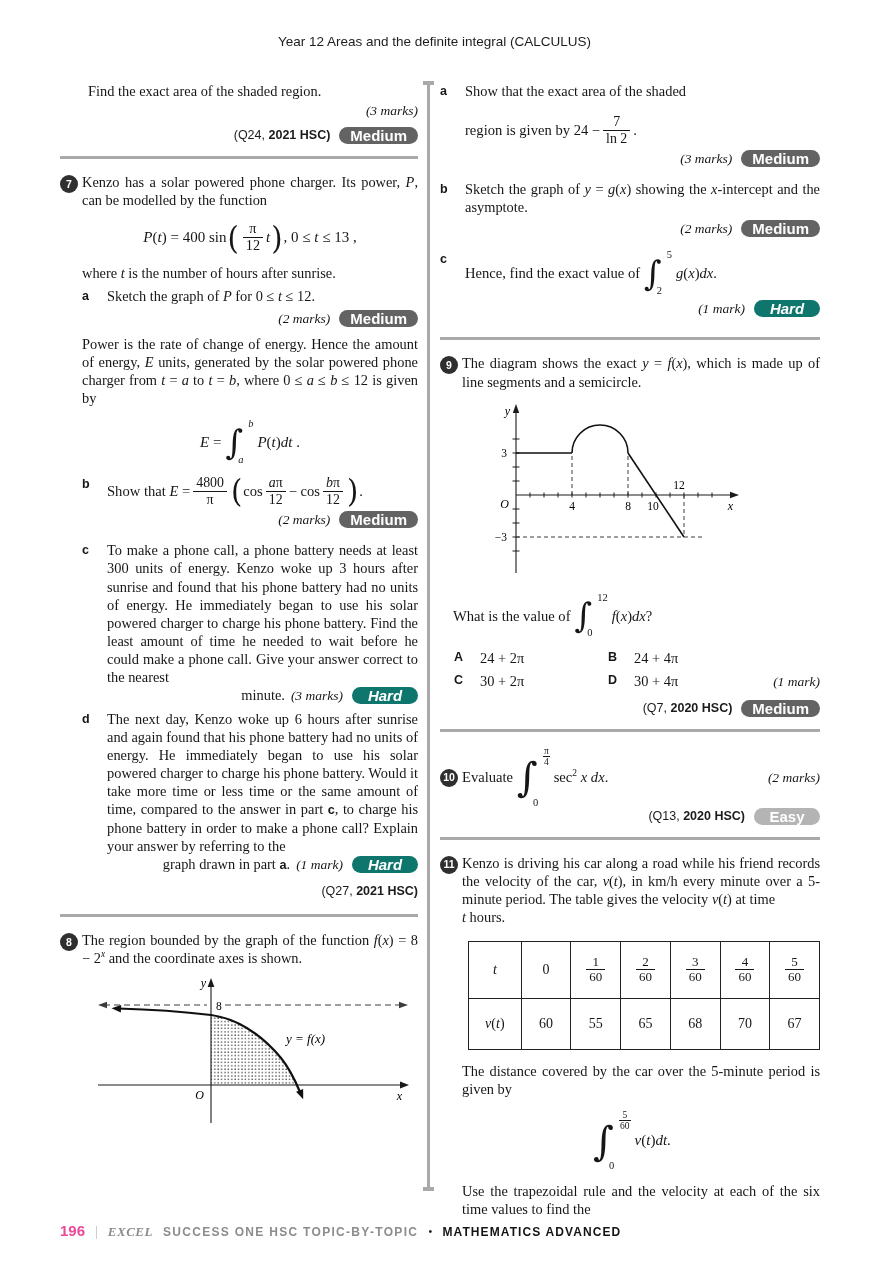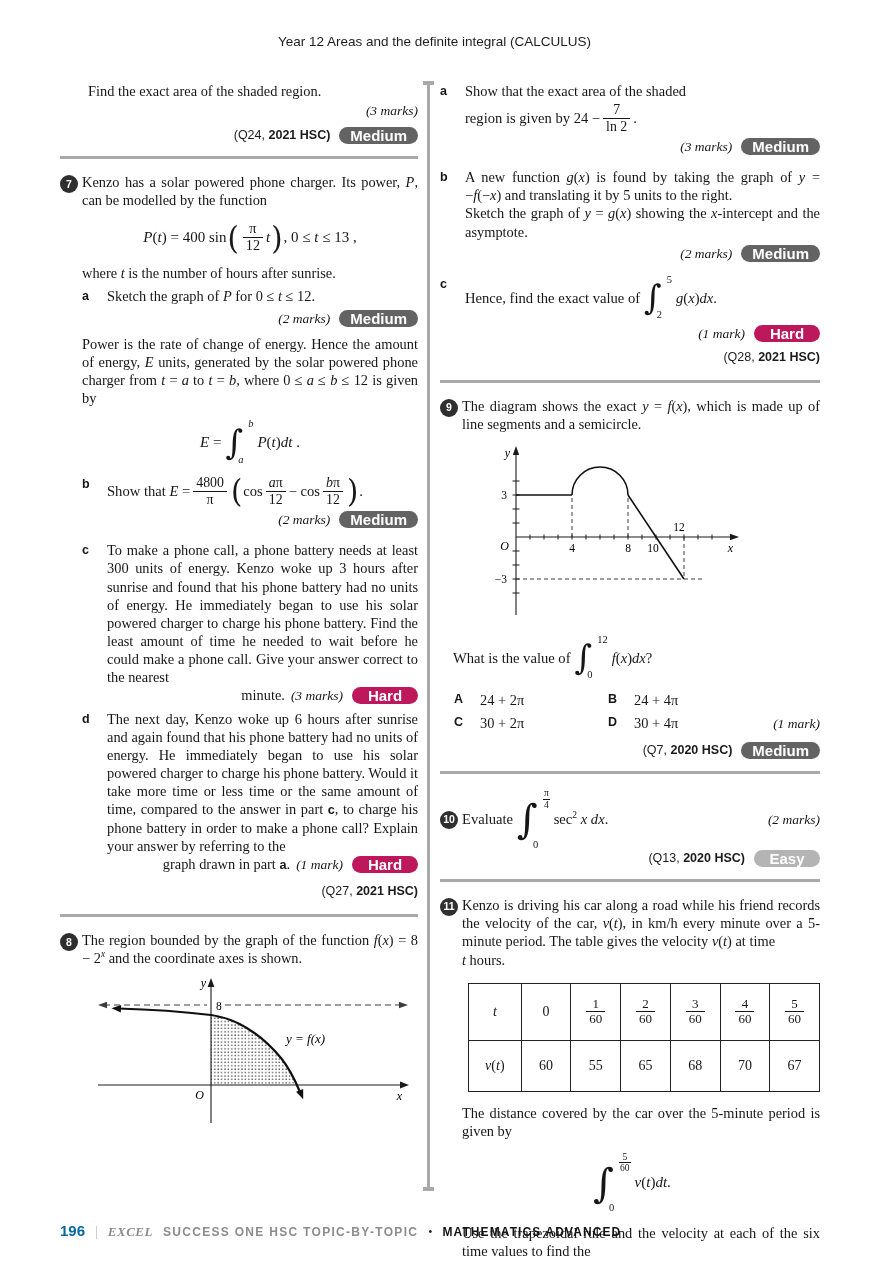--- a/index.html
+++ b/index.html
@@ -28,21 +28,21 @@
   .plabel{flex:none;width:25px;font-family:"Liberation Sans",sans-serif;font-weight:700;
           font-size:12.5px;padding-top:2px;}
   .ptext{flex:1;min-width:0;}
   .marks{font-style:italic;font-size:13.5px;white-space:nowrap;}
   .marks-row{display:flex;justify-content:flex-end;align-items:center;gap:9px;margin:4px 0 8px 0;}
   .endrow{display:flex;justify-content:flex-end;align-items:center;gap:6px;}
   .mb-group{display:flex;align-items:center;gap:9px;}
   .badge{display:inline-block;text-align:center;min-width:44px;padding:2px 11px;border-radius:10px;
          color:#fff;font-family:"Liberation Sans",sans-serif;font-weight:700;font-size:15px;line-height:13px;}
   .badge-medium{background:#636363;}
-  .badge-hard{background:#be185d;}
+  .badge-hard{background:#0f766e;font-style:italic;}
   .badge-easy{background:#b4b4b4;}
   .src-row{display:flex;justify-content:flex-end;align-items:center;gap:9px;margin:6px 0 2px 0;
            font-family:"Liberation Sans",sans-serif;font-size:12.5px;color:#1b1b1b;}
   .src-b{font-weight:700;}
   .formula{display:flex;justify-content:center;align-items:center;margin:12px 0 10px 0;font-size:15px;}
   .inline-f{display:flex;align-items:center;flex-wrap:wrap;font-size:14.6px;}
   .frac{display:inline-flex;flex-direction:column;text-align:center;vertical-align:middle;
         font-size:0.95em;line-height:1.12;margin:0 3px;}
   .frac .fn{display:block;padding:0 3px;}
   .frac .fd{display:block;border-top:1.2px solid #161616;padding:0 3px;}
@@ -64,21 +64,21 @@
   .copt{font-size:14.4px;}
   .dcell{display:flex;justify-content:space-between;align-items:flex-end;}
   .vtable{border-collapse:collapse;margin:14px 0 12px 28px;}
   .vtable td{border:1.4px solid #222;text-align:center;vertical-align:middle;font-size:14px;
              width:49px;height:50px;padding:0;}
   .vtable td:first-child{width:52px;}
   .vtable tr:first-child td{height:56px;}
   .vtable .frac{font-size:13px;margin:0;}
   svg text{font-family:"Liberation Serif",serif;}
   .footer{position:absolute;left:60px;top:1222px;display:flex;align-items:baseline;gap:10px;}
-  .f-page{font-family:"Liberation Sans",sans-serif;font-weight:700;font-size:15px;color:#0369a1;}
+  .f-page{font-family:"Liberation Sans",sans-serif;font-weight:700;font-size:15px;color:#ec4899;}
   .f-div{color:#bcbcbc;font-size:14px;}
   .f-brand{font-family:"Liberation Serif",serif;font-style:italic;font-weight:700;
            font-size:13px;color:#8c8c8c;letter-spacing:0.5px;}
   .f-series{font-family:"Liberation Sans",sans-serif;font-weight:700;font-size:12px;
             color:#8c8c8c;letter-spacing:1.3px;}
   .f-bullet{color:#1b1b1b;font-size:12px;}
   .f-subject{font-family:"Liberation Sans",sans-serif;font-weight:700;font-size:12px;
              color:#141414;letter-spacing:1.1px;}
 </style>
 </head>
@@ -255,39 +255,38 @@
       </svg>
     </div>
   </div>
 
   <div class="col col-right">
 
     <div class="part" style="margin-top:0;">
       <span class="plabel">a</span>
       <div class="ptext">
         <div class="jpara">Show that the exact area of the shaded</div>
-        <div class="inline-f" style="margin-top:2px;">
+        <div class="inline-f" style="margin-top:14px;">
           <span>region is given by 24 −</span>
           <span class="frac">
               <span class="fn">7</span>
               <span class="fd">ln 2</span>
             </span>
           <span>.</span>
         </div>
         <div class="marks-row">
           <span class="marks">(3 marks)</span>
           <span class="badge badge-medium">Medium</span>
         </div>
       </div>
     </div>
 
     <div class="part">
       <span class="plabel">b</span>
       <div class="ptext">
-        <div class="jpara"><span>A new function </span><i>g</i><span>(</span><i>x</i><span>) is found by taking the graph of </span><i>y</i><span> = −</span><i>f</i><span>(−</span><i>x</i><span>) and translating it by 5 units to the right.</span></div>
         <div class="jpara"><span>Sketch the graph of </span><i>y</i><span> = </span><i>g</i><span>(</span><i>x</i><span>) showing the </span><i>x</i><span>-intercept and the asymptote.</span></div>
         <div class="marks-row">
           <span class="marks">(2 marks)</span>
           <span class="badge badge-medium">Medium</span>
         </div>
       </div>
     </div>
 
     <div class="part">
       <span class="plabel">c</span>
@@ -299,23 +298,20 @@
             <span class="ilims">
                 <span class="ilim-t">5</span>
                 <span class="ilim-b">2</span>
               </span>
           </span>
           <span><i>g</i><span>(</span><i>x</i><span>)</span><i>dx</i><span>.</span></span>
         </div>
         <div class="marks-row">
           <span class="marks">(1 mark)</span>
           <span class="badge badge-hard">Hard</span>
-        </div>
-        <div class="src-row">
-          <span><span>(Q28, </span><span class="src-b">2021 HSC)</span></span>
         </div>
       </div>
     </div>
 
     <div class="hr"></div>
 
     <div>
       <div class="q-head">
         <span class="qnum">9</span>
         <div class="q-body">

